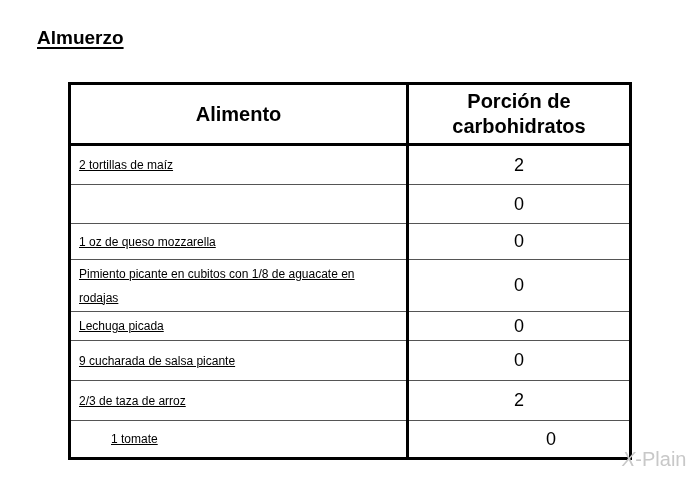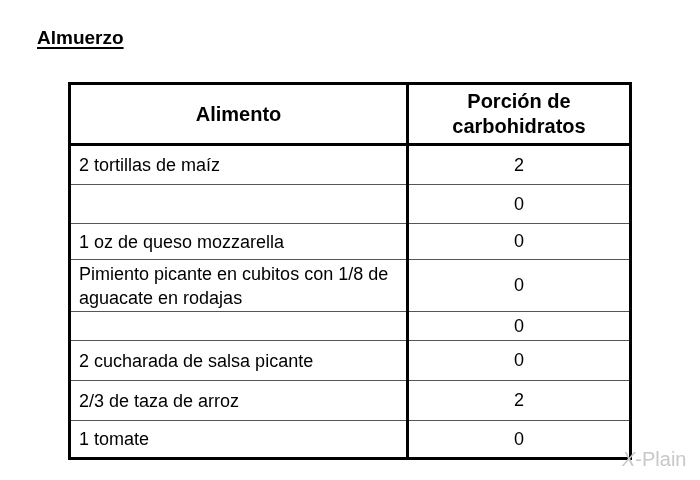--- a/index.html
+++ b/index.html
@@ -9,23 +9,23 @@
            text-decoration:underline; text-underline-offset:3px; text-decoration-thickness:2px; }
   .tbl { position:absolute; left:68px; top:82px; width:558px; height:372px;
          border:3px solid #000; }
   .hdr { position:absolute; left:0; top:0; width:100%; height:58px; border-bottom:3px solid #000; }
   .vdiv { position:absolute; left:335px; top:0; bottom:0; width:3px; background:#000; }
   .hcell { position:absolute; top:0; height:58px; display:flex; align-items:center; justify-content:center;
            text-align:center; font-weight:bold; font-size:20px; line-height:25px; }
   .hcell.c1 { left:0; width:335px; }
   .hcell.c2 { left:338px; width:220px; }
   .row { position:absolute; left:0; width:100%; border-bottom:1px solid #555; }
-  .row.last { border-bottom:none; }
+  .row.last { border-bottom:none;margin-left:32px; }
   .cell1 { position:absolute; left:8px; top:0; bottom:0; width:325px; display:flex; align-items:center;
-           font-size:18px; line-height:24px; }
+           font-size:12px; line-height:24px;text-decoration:underline; }
   .cell2 { position:absolute; left:338px; top:0; bottom:0; width:220px; display:flex; align-items:center;
            justify-content:center; font-size:18px; }
   .logo { position:absolute; left:622px; top:448px; font-size:20px; color:#c8c8c8; font-weight:normal; }
   .logo .x { font-style:italic; }
 </style>
 </head>
 <body>
 
 <div class="title">Almuerzo</div>
 
@@ -46,24 +46,25 @@
   </div>
   <div class="row" style="top:139px;height:35px">
     <div class="cell1">1 oz de queso mozzarella</div>
     <div class="cell2">0</div>
   </div>
   <div class="row" style="top:175px;height:51px">
     <div class="cell1" style="width:310px">Pimiento picante en cubitos con 1/8 de aguacate en rodajas</div>
     <div class="cell2">0</div>
   </div>
   <div class="row" style="top:227px;height:28px">
+    <div class="cell1">Lechuga picada</div>
     <div class="cell2">0</div>
   </div>
   <div class="row" style="top:256px;height:39px">
-    <div class="cell1">2 cucharada de salsa picante</div>
+    <div class="cell1">9 cucharada de salsa picante</div>
     <div class="cell2">0</div>
   </div>
   <div class="row" style="top:296px;height:39px">
     <div class="cell1">2/3 de taza de arroz</div>
     <div class="cell2">2</div>
   </div>
   <div class="row last" style="top:336px;height:36px">
     <div class="cell1">1 tomate</div>
     <div class="cell2">0</div>
   </div>

